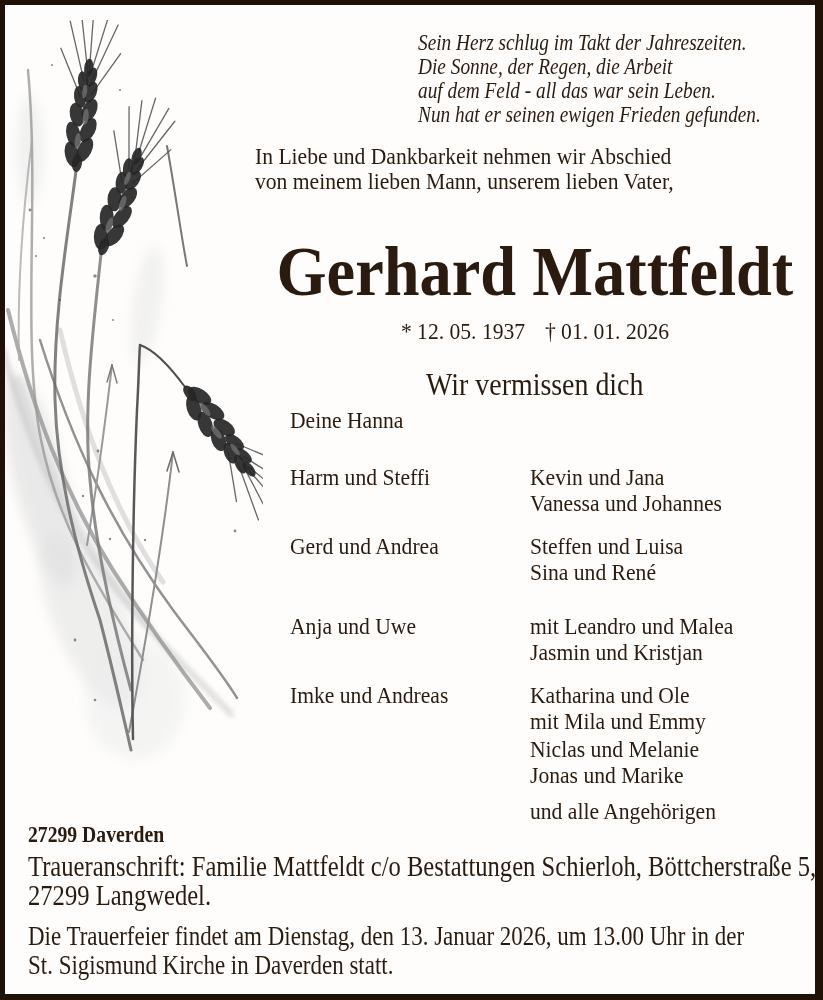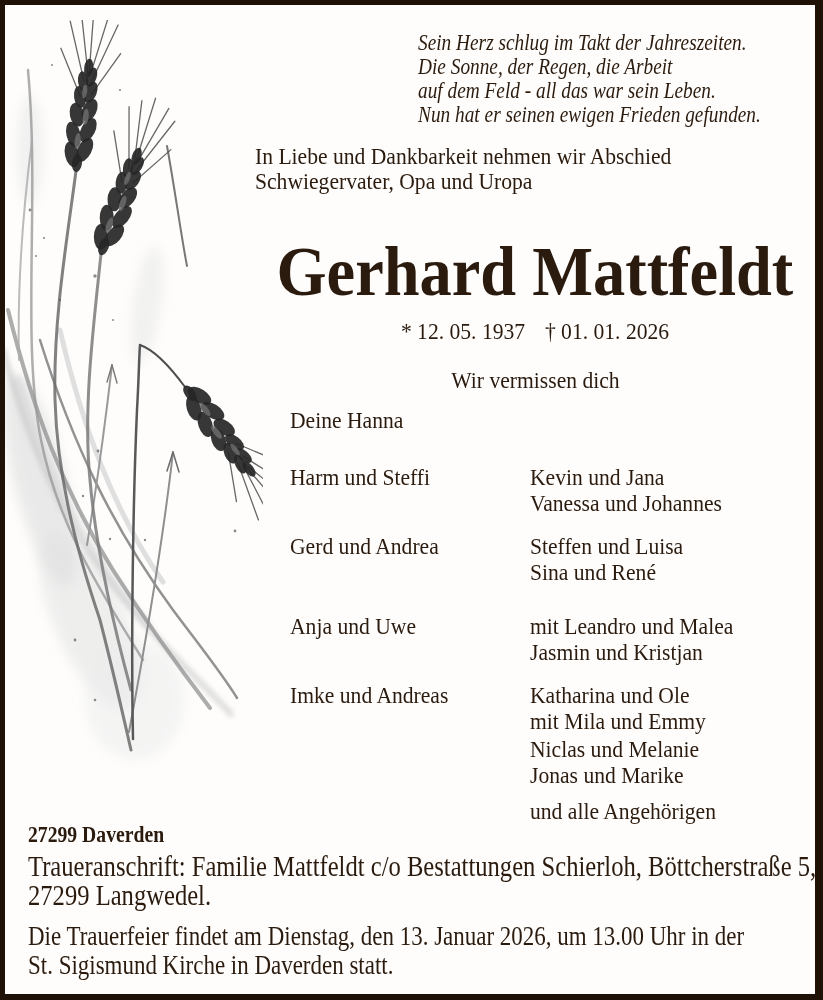--- a/index.html
+++ b/index.html
@@ -24,21 +24,21 @@
 
   .poem { left:413px; top:26px; font-style:italic; font-size:23px; line-height:24px; }
   .intro { left:250px; top:139px; font-size:24px; line-height:25px; }
 
   .center-col { left:245px; top:0; width:570px; text-align:center; }
   .title-block { top:232px; }
   .title-text { display:inline-block; transform:scaleX(0.92); transform-origin:50% 0;
                 font-weight:bold; font-size:70px; line-height:70px; white-space:nowrap; }
   .dates-block { top:313px; font-size:24px; }
   .dates-inner { display:inline-flex; gap:22px; }
-  .missing-block { top:362px; font-size:24px; }
+  .missing-block { top:362px; font-size:31px; }
 
   .family { left:285px; top:402px; width:480px; font-size:24px; font-weight:normal; }
   .family .fline { line-height:26px; height:26px; }
   .family-widow { margin-bottom:31px; }
   .family-row { display:flex; }
   .fcol-left { width:240px; flex:0 0 240px; }
   .mb17 { margin-bottom:17px; }
   .mb12 { margin-bottom:28px; }
   .mb2  { margin-bottom:2px; }
   .mb10 { margin-bottom:10px; }
@@ -142,21 +142,21 @@
 
   <div class="abs poem">
     <div><span class="cx84">Sein Herz schlug im Takt der Jahreszeiten.</span></div>
     <div><span class="cx84">Die Sonne, der Regen, die Arbeit</span></div>
     <div><span class="cx84">auf dem Feld - all das war sein Leben.</span></div>
     <div><span class="cx84">Nun hat er seinen ewigen Frieden gefunden.</span></div>
   </div>
 
   <div class="abs intro">
     <div><span class="cx">In Liebe und Dankbarkeit nehmen wir Abschied</span></div>
-    <div><span class="cx">Schwiegervater, Opa und Uropa</span></div>
+    <div><span class="cx">von meinem lieben Mann, unserem lieben Vater,</span></div>
   </div>
 
   <div class="abs center-col title-block">
     <span class="title-text">Gerhard Mattfeldt</span>
   </div>
 
   <div class="abs center-col dates-block">
     <span class="cxc"><span class="dates-inner">
       <span>
         <span>*</span>

